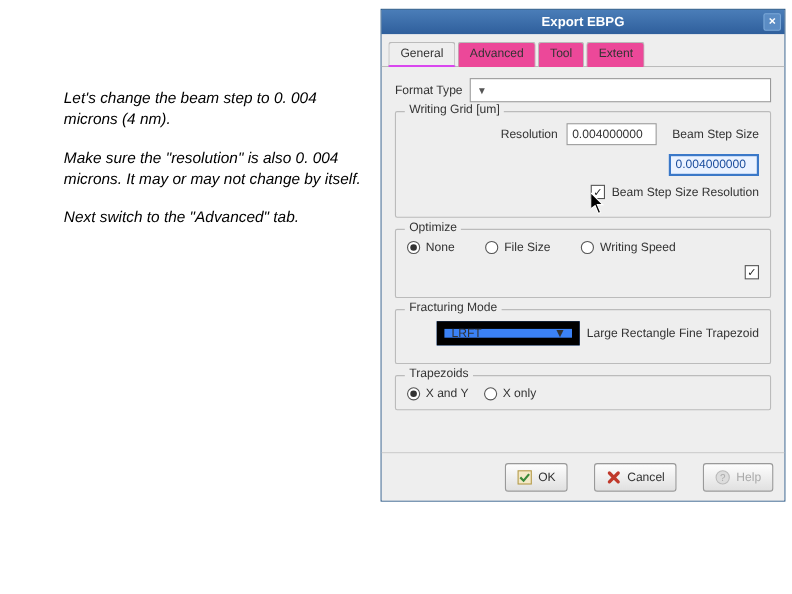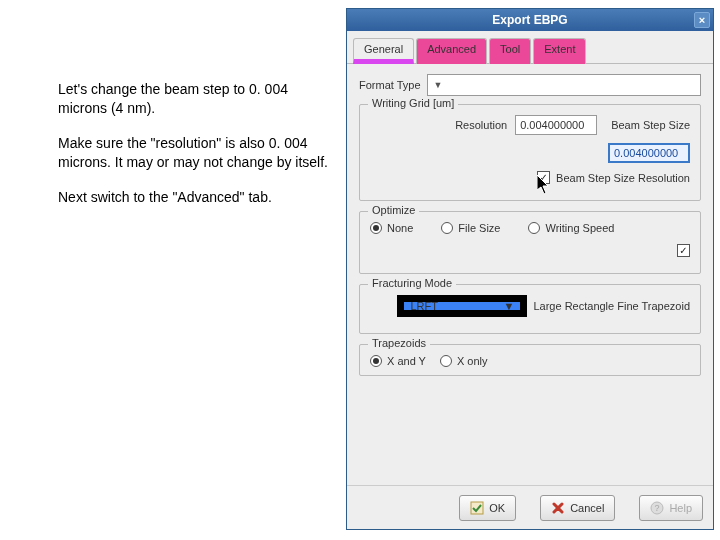--- a/index.html
+++ b/index.html
@@ -13,27 +13,27 @@
     position: relative;
   }
   .instructions {
     position: absolute;
     left: 58px;
     top: 80px;
     width: 270px;
     font-size: 14px;
     line-height: 1.35;
   }
-  .instructions p { margin: 0 0 16px 0; }
+  .instructions p { margin: 0 0 16px 0; font-style: italic; }
   .dialog {
     position: absolute;
     left: 346px;
     top: 8px;
     width: 368px;
-    height: 522px;
+    height: 448px;
     border: 1px solid #2e5c8a;
     background: #eeeeee;
     display: flex;
     flex-direction: column;
   }
   .titlebar {
     height: 22px;
     background: linear-gradient(#4a7db8, #2f5f9c);
     color: #fff;
     display: flex;
@@ -72,21 +72,21 @@
     border-bottom: none;
     border-radius: 3px 3px 0 0;
     font-size: 11px;
     color: #333;
     margin-right: 2px;
     position: relative;
     top: 1px;
   }
   .tab.active {
     background: #eee;
-    border-bottom: 5px solid #d946ef;
+    border-bottom: 2px solid #d946ef;
     top: 1px;
   }
   .content {
     flex: 1;
     padding: 10px 12px;
     background: #eee;
     font-size: 11px;
     color: #333;
     overflow: hidden;
   }

